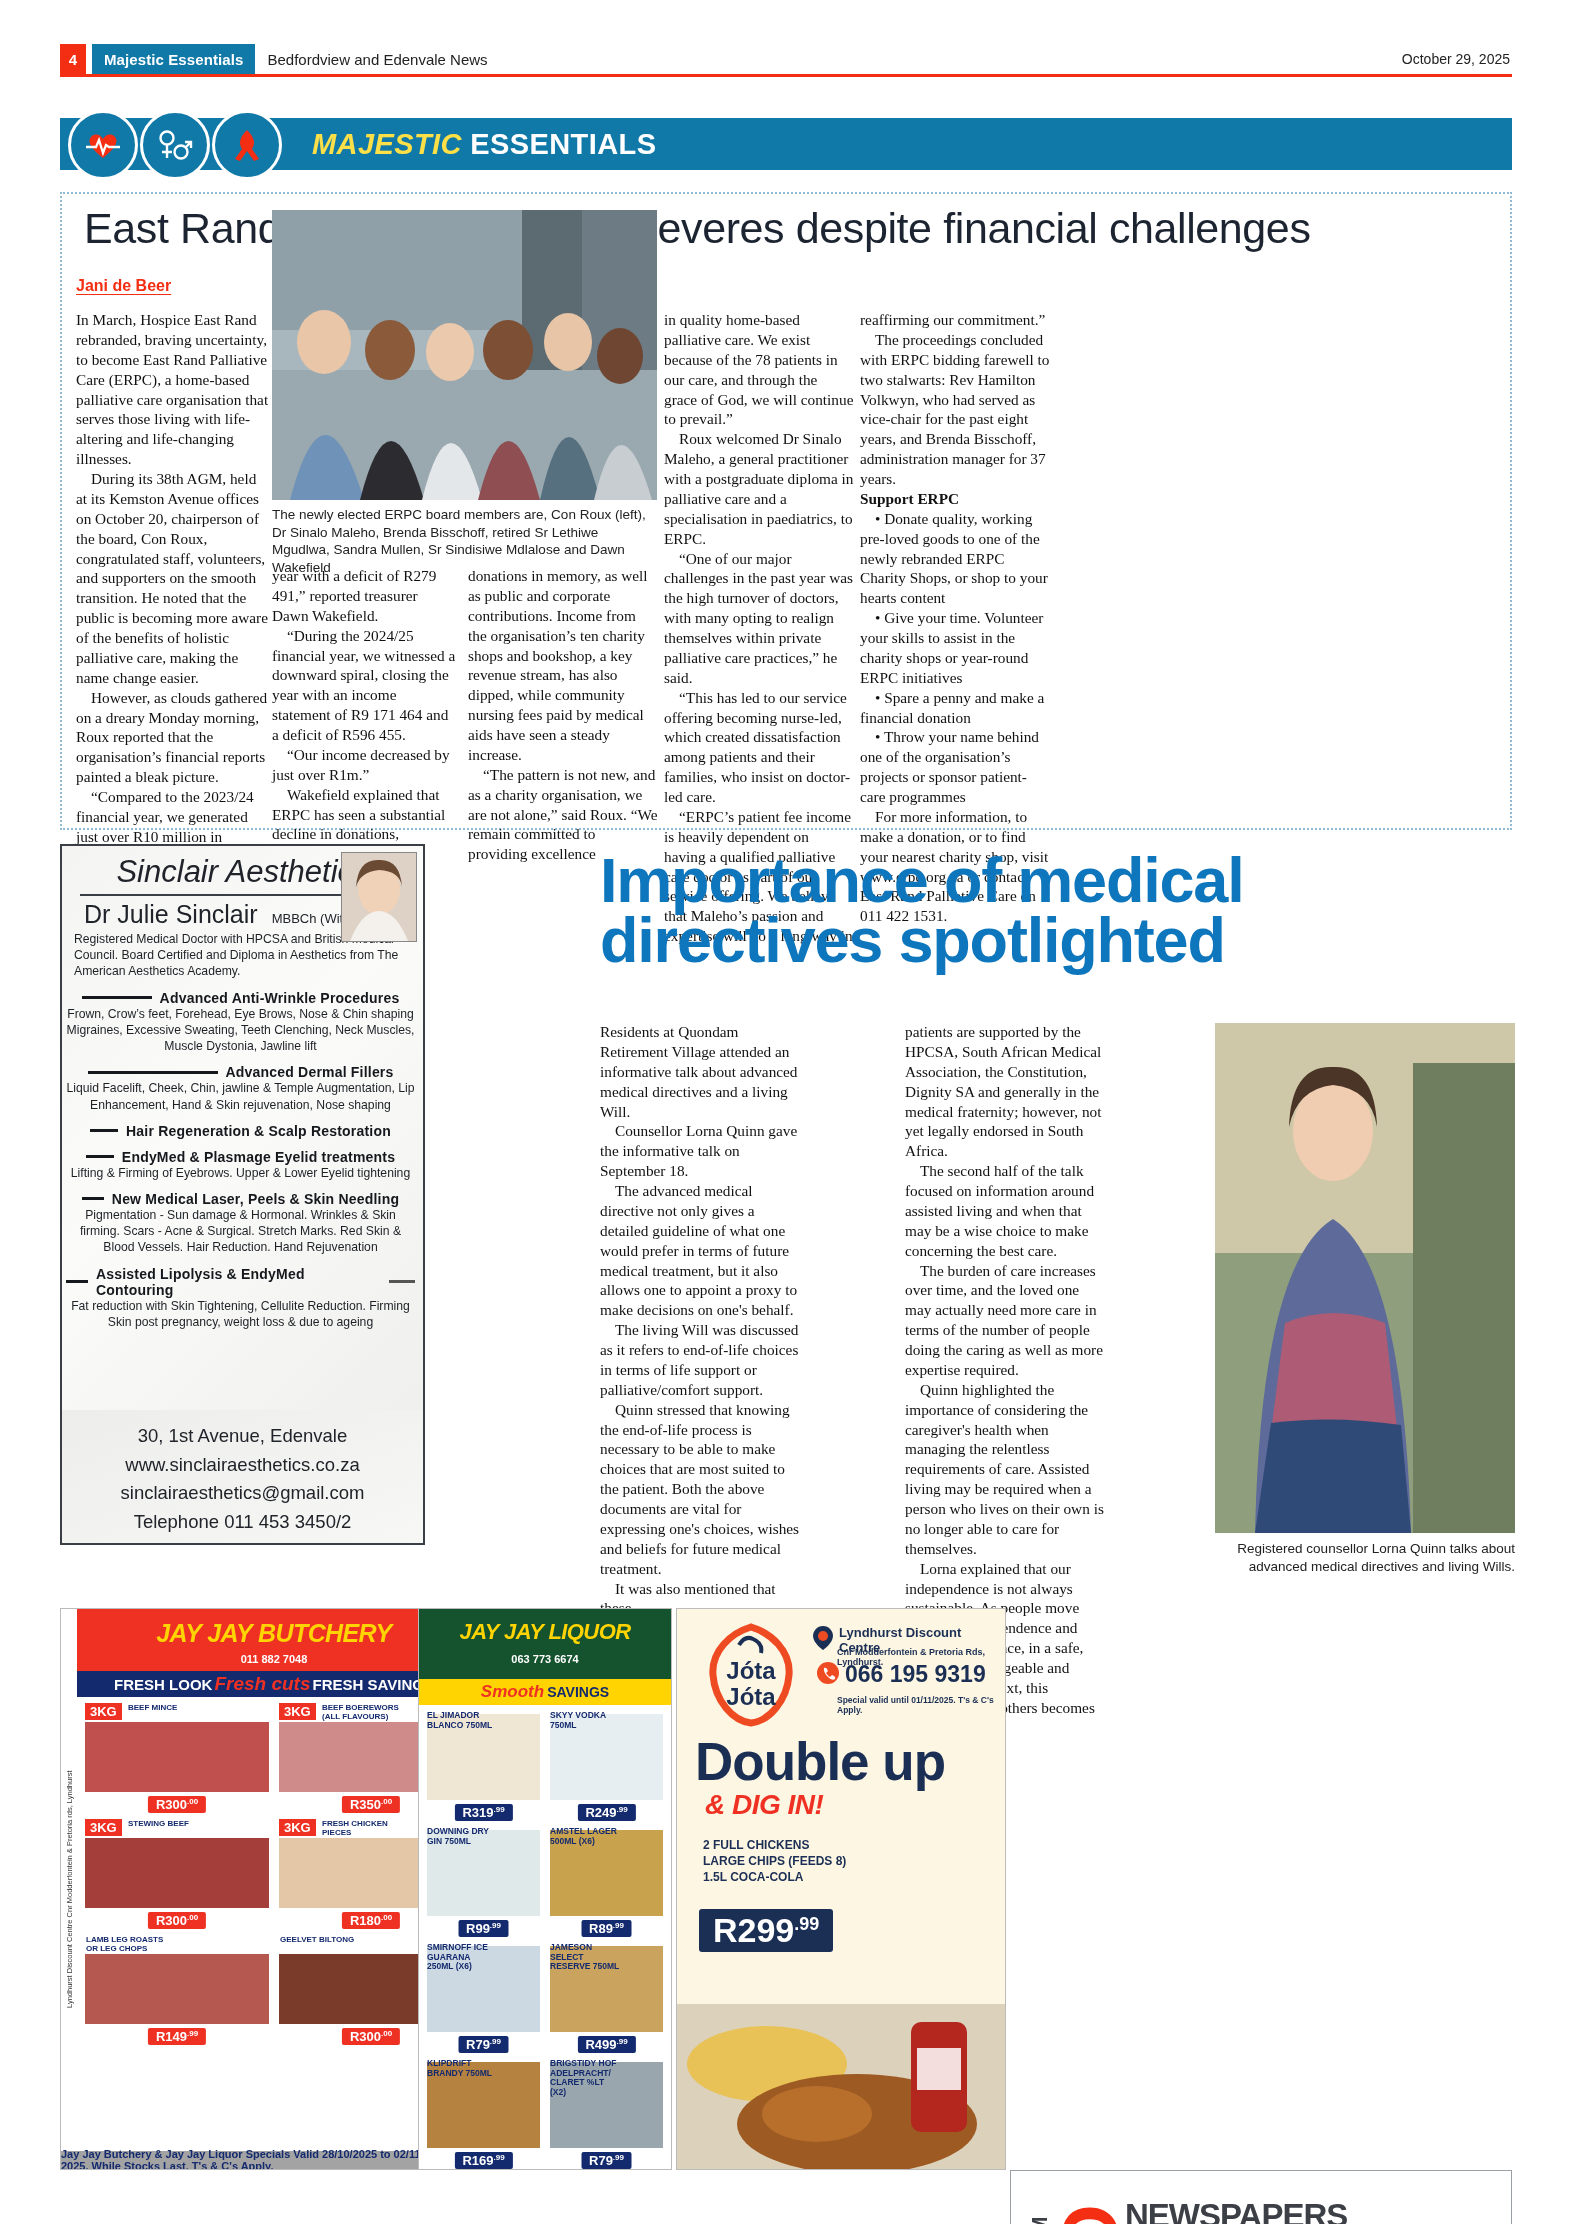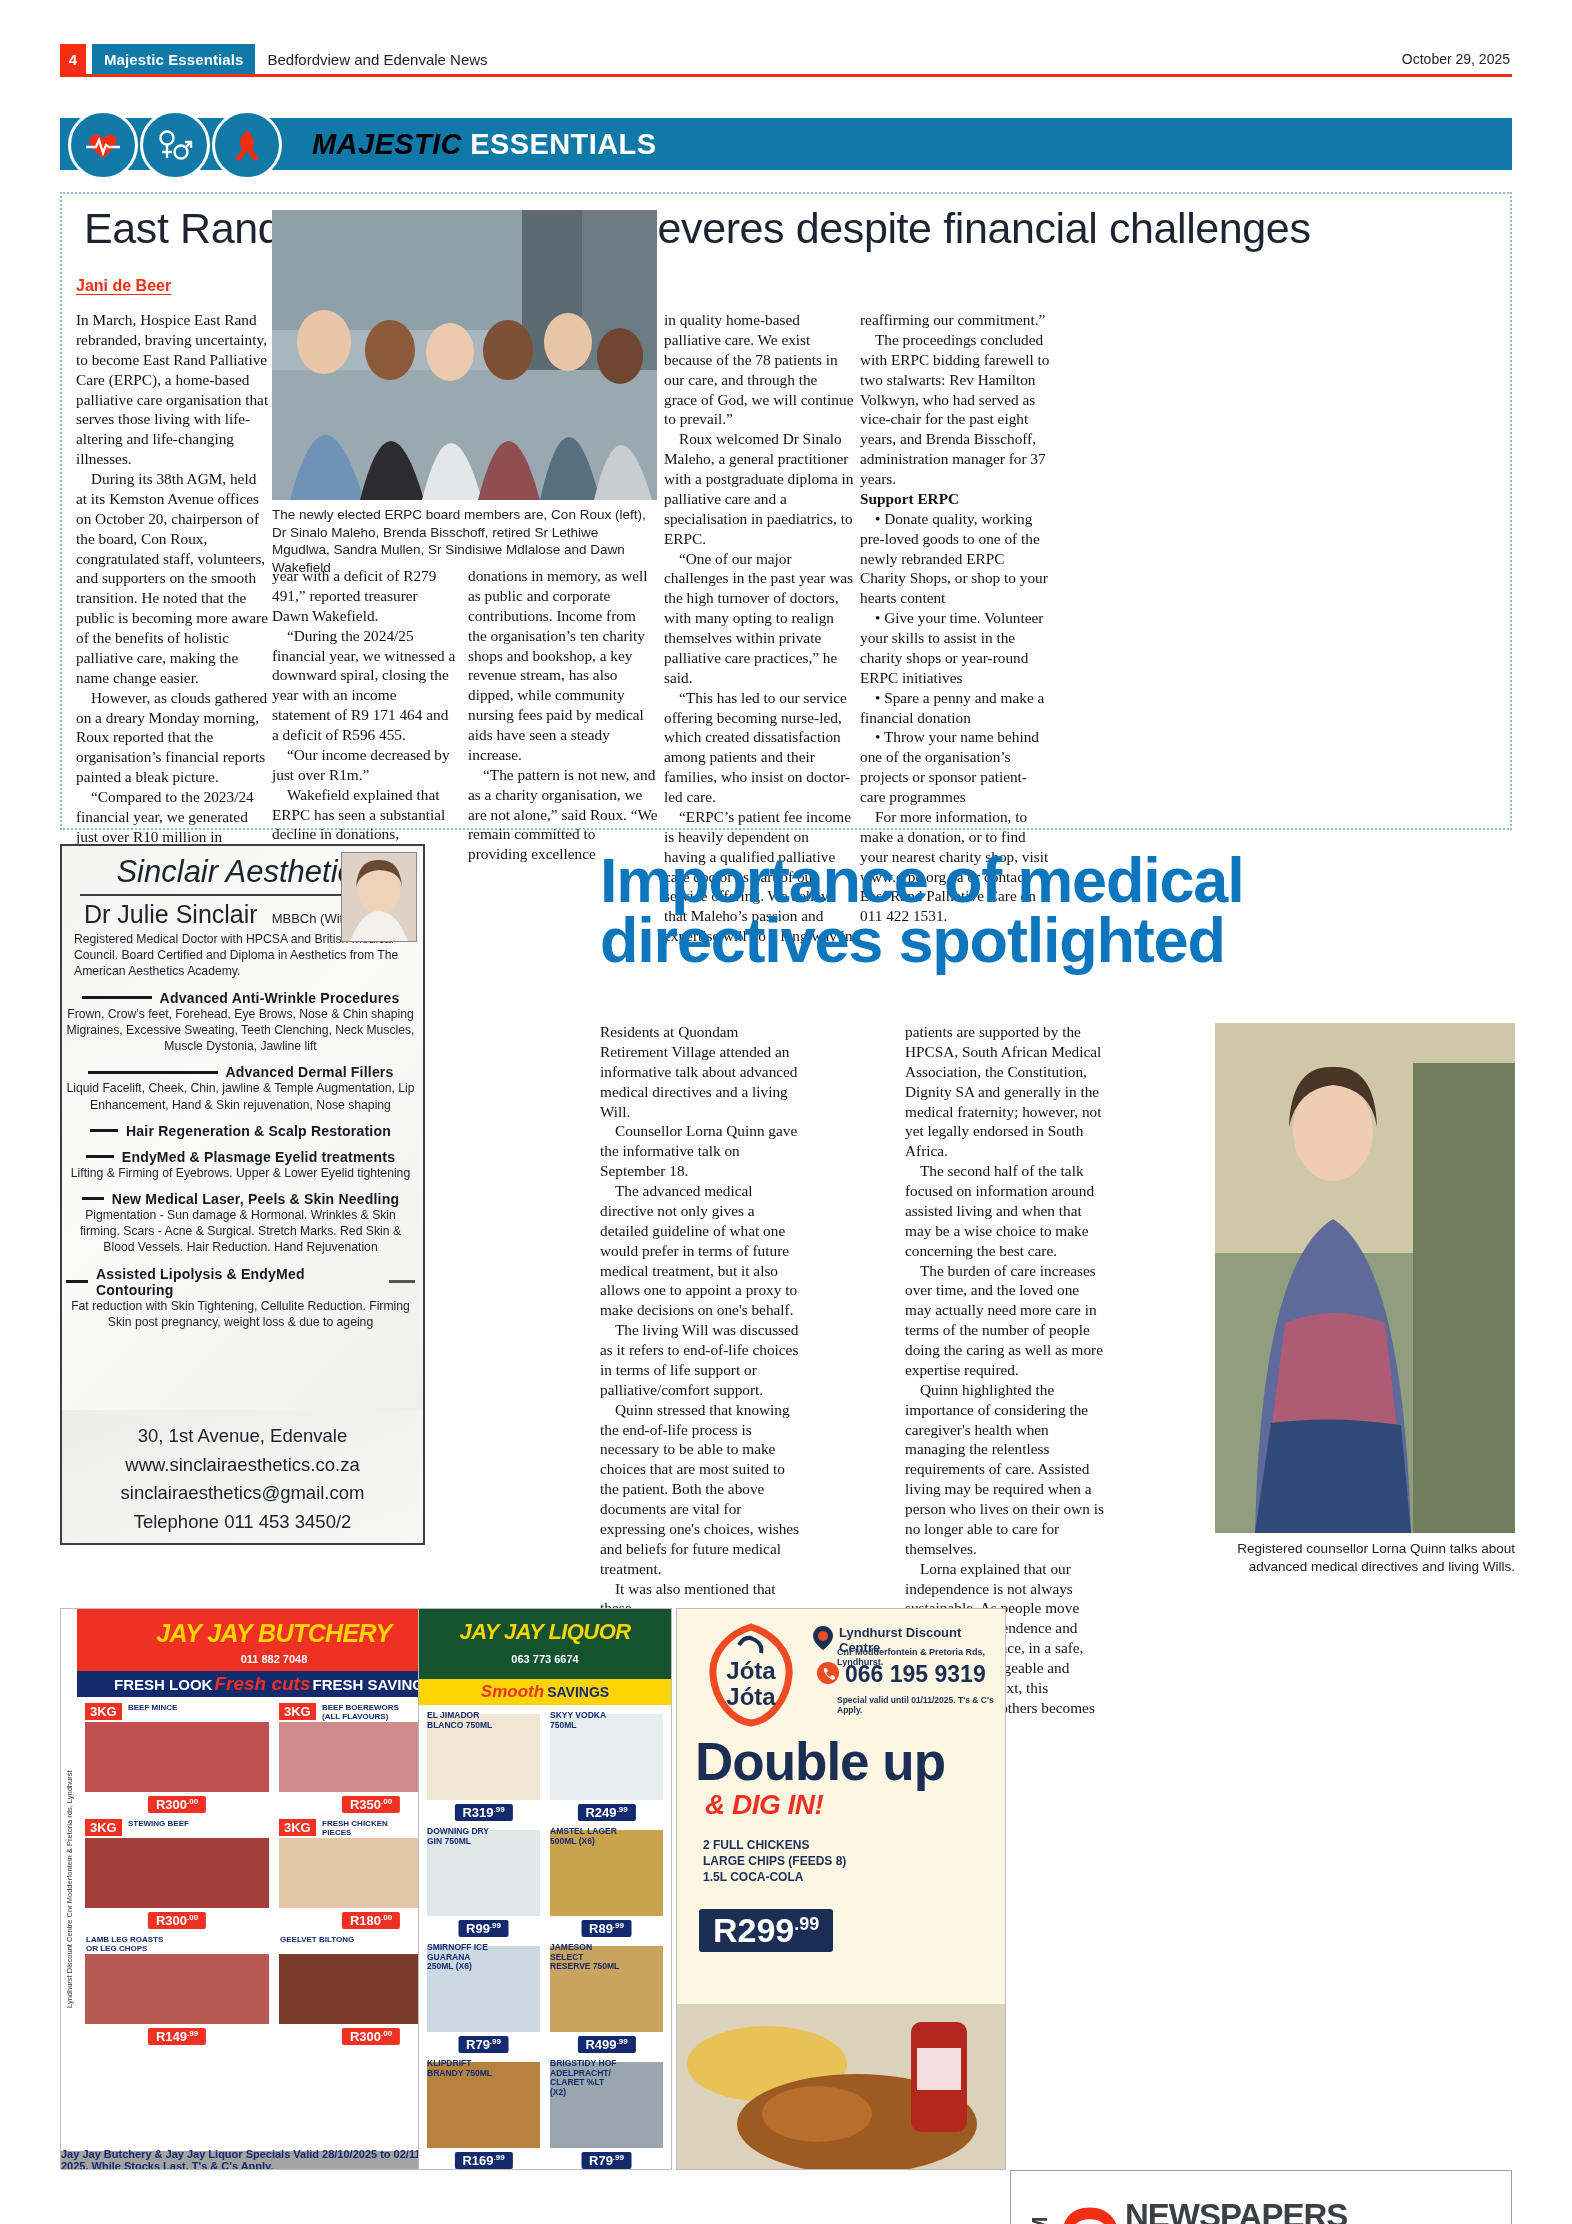--- a/index.html
+++ b/index.html
@@ -23,21 +23,21 @@
              font-family:"Liberation Sans",sans-serif;font-size:14px;padding-right:2px;}
   .folio-rule{position:absolute;left:60px;top:74px;width:1452px;height:3px;background:#f42e12;}
 
   
   .banner{position:absolute;left:60px;top:118px;width:1452px;height:52px;background:#1179a8;}
   .banner-icons{position:absolute;left:8px;top:-8px;display:flex;gap:2px;}
   .bicon{width:64px;height:64px;border-radius:50%;border:3px solid #fff;background:#1179a8;
          display:flex;align-items:center;justify-content:center;}
   .banner-title{position:absolute;left:252px;top:50%;transform:translateY(-50%);
         font-family:"Liberation Sans",sans-serif;font-size:29px;font-weight:700;color:#fff;letter-spacing:.4px;}
-  .banner-title i{font-style:italic;color:#000000;}
+  .banner-title i{font-style:italic;color:#fde047;}
 
   
   .lead{position:absolute;left:60px;top:192px;width:1452px;height:638px;
         border:2px dotted #8fbcd4;background:#fff;box-sizing:border-box;}
   .lead-head{position:absolute;left:22px;top:12px;width:1400px;
         font-family:"Liberation Sans Narrow","Liberation Sans",sans-serif;
         font-size:43px;font-weight:400;color:#1b2430;letter-spacing:-.4px;line-height:1.05;}
   .byline{position:absolute;left:14px;top:83px;color:#f42e12;font-weight:700;font-size:16px;
         font-family:"Liberation Sans",sans-serif;text-decoration:underline;text-underline-offset:3px;}
 

